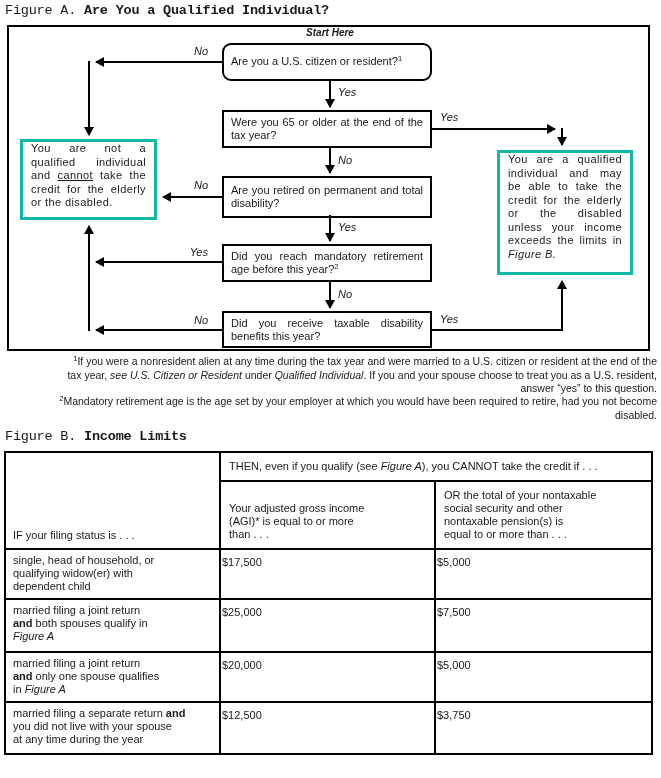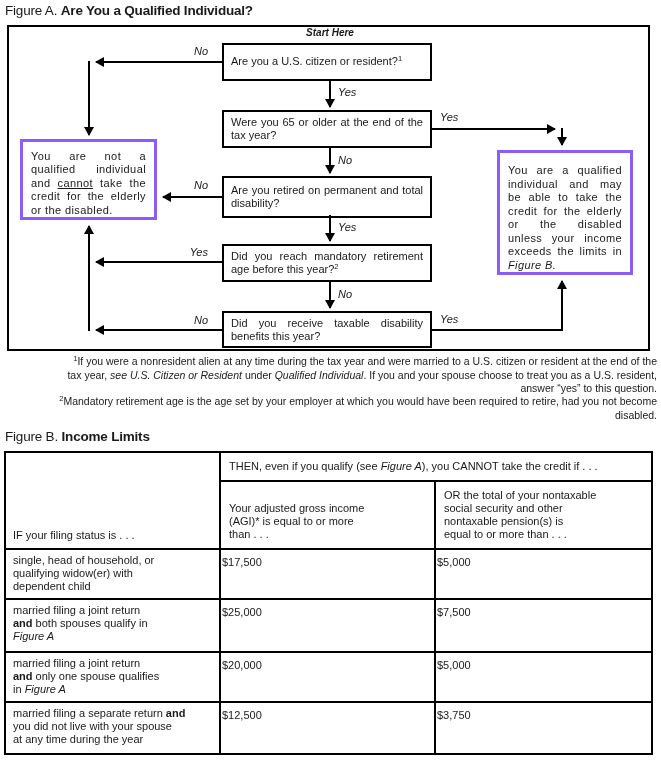--- a/index.html
+++ b/index.html
@@ -6,29 +6,29 @@
   body{font-family:"Liberation Sans","DejaVu Sans",sans-serif;color:#1a1a1a;}
   #page{position:relative;width:661px;height:778px;background:#fff;overflow:hidden;}
 
   
   .i{font-style:italic;}
   .b{font-weight:700;}
   .u{text-decoration:underline;}
   .sup{font-size:7.5px;position:relative;top:-4px;}
 
   
-  .fig-title{position:absolute;left:5px;font-size:13.5px;letter-spacing:-0.2px;white-space:nowrap;}
+  .fig-title{position:absolute;left:5px;font-size:13.5px;letter-spacing:-0.2px;white-space:nowrap;font-family:Liberation Mono, monospace;}
   .fig-title .main{font-weight:700;}
 
   
   #flowchart-border{position:absolute;left:7px;top:25px;width:643px;height:326px;border:2px solid #000;box-sizing:border-box;}
   #start-here{position:absolute;left:250px;top:27px;width:160px;text-align:center;font-weight:700;font-style:italic;font-size:10px;}
   .qbox{position:absolute;left:222px;width:210px;border:2px solid #000;box-sizing:border-box;display:flex;align-items:center;font-size:11px;line-height:13px;}
   .qbox>span{display:block;width:100%;padding:0 7px;text-align:justify;}
-  .obox{position:absolute;border:3px solid #8b5cf6;box-sizing:border-box;display:flex;align-items:flex-end;font-size:11px;line-height:13.5px;letter-spacing:0.4px;}
+  .obox{position:absolute;border:3px solid #14b8a6;box-sizing:border-box;display:flex;align-items:flex-start;font-size:11px;line-height:13.5px;letter-spacing:0.4px;}
   .obox>span{display:block;width:100%;padding:0 8px;text-align:justify;}
   .flabel{position:absolute;font-style:italic;font-size:11px;white-space:nowrap;}
   .flabel.r{text-align:right;}
   #arrows{position:absolute;left:0;top:0;}
 
   
   #fig-a-footnotes{position:absolute;left:7px;top:355px;width:650px;font-size:10.5px;line-height:13px;}
   #fig-a-footnotes p{margin:0;padding-left:7px;text-indent:-7px;text-align:right;}
 
   
@@ -77,21 +77,21 @@
       <line x1="222" y1="330" x2="96" y2="330" marker-end="url(#ah)"></line>
       <line x1="89" y1="331" x2="89" y2="226" marker-end="url(#ah)"></line>
 
       <line x1="432" y1="330" x2="563" y2="330"></line>
       <line x1="562" y1="331" x2="562" y2="281" marker-end="url(#ah)"></line>
     </g>
   </svg>
 
   <div id="start-here">Start Here</div>
 
-  <div class="qbox" style="top:43px;height:38px;">
+  <div class="qbox" style="top:43px;height:38px;border-radius:9px;">
     <span><span>Are you a U.S. citizen or resident?</span><span class="sup">1</span></span>
   </div>
   <div class="qbox" style="top:110px;height:38px;">
     <span><span>Were you 65 or older at the end of the tax year?</span></span>
   </div>
   <div class="qbox" style="top:176px;height:42px;">
     <span><span>Are you retired on permanent and total disability?</span></span>
   </div>
   <div class="qbox" style="top:244px;height:38px;">
     <span><span>Did you reach mandatory retirement age before this year?</span><span class="sup">2</span></span>

